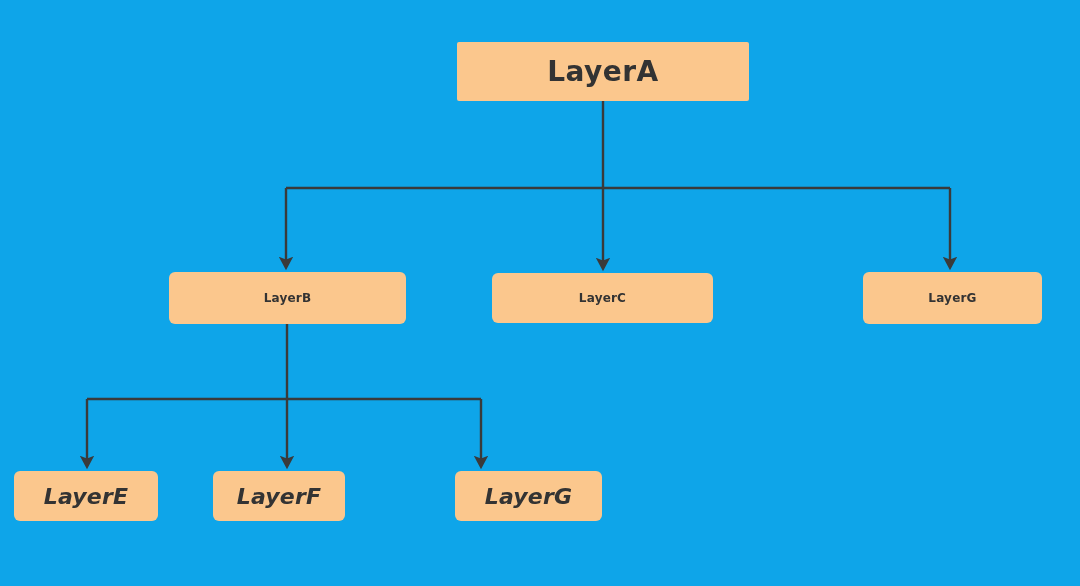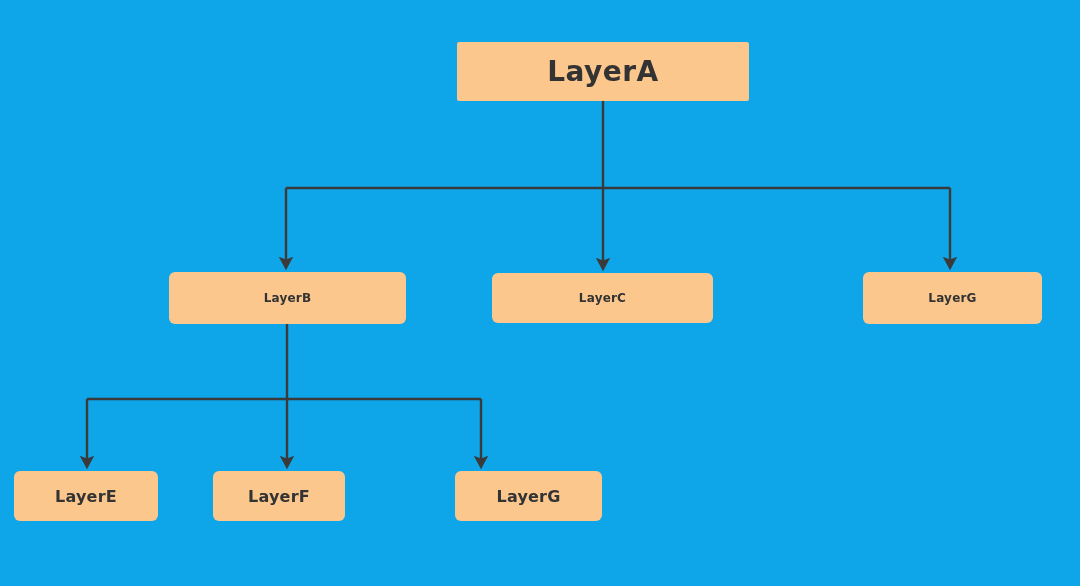--- a/index.html
+++ b/index.html
@@ -44,21 +44,22 @@
   }
   .node-root {
     border-radius: 2px;
     font-size: 28px;
     letter-spacing: 0.5px;
   }
   .node-mid {
     font-size: 12px;
   }
   .node-leaf {
-    font-size: 16px;
+    font-size: 22px;
+    font-style: italic;
   }
   .node-label {
     pointer-events: none;
   }
 </style>
 </head>
 <body>
 
 <div id="diagram-canvas" style="background: #0ea5e9;">
 

